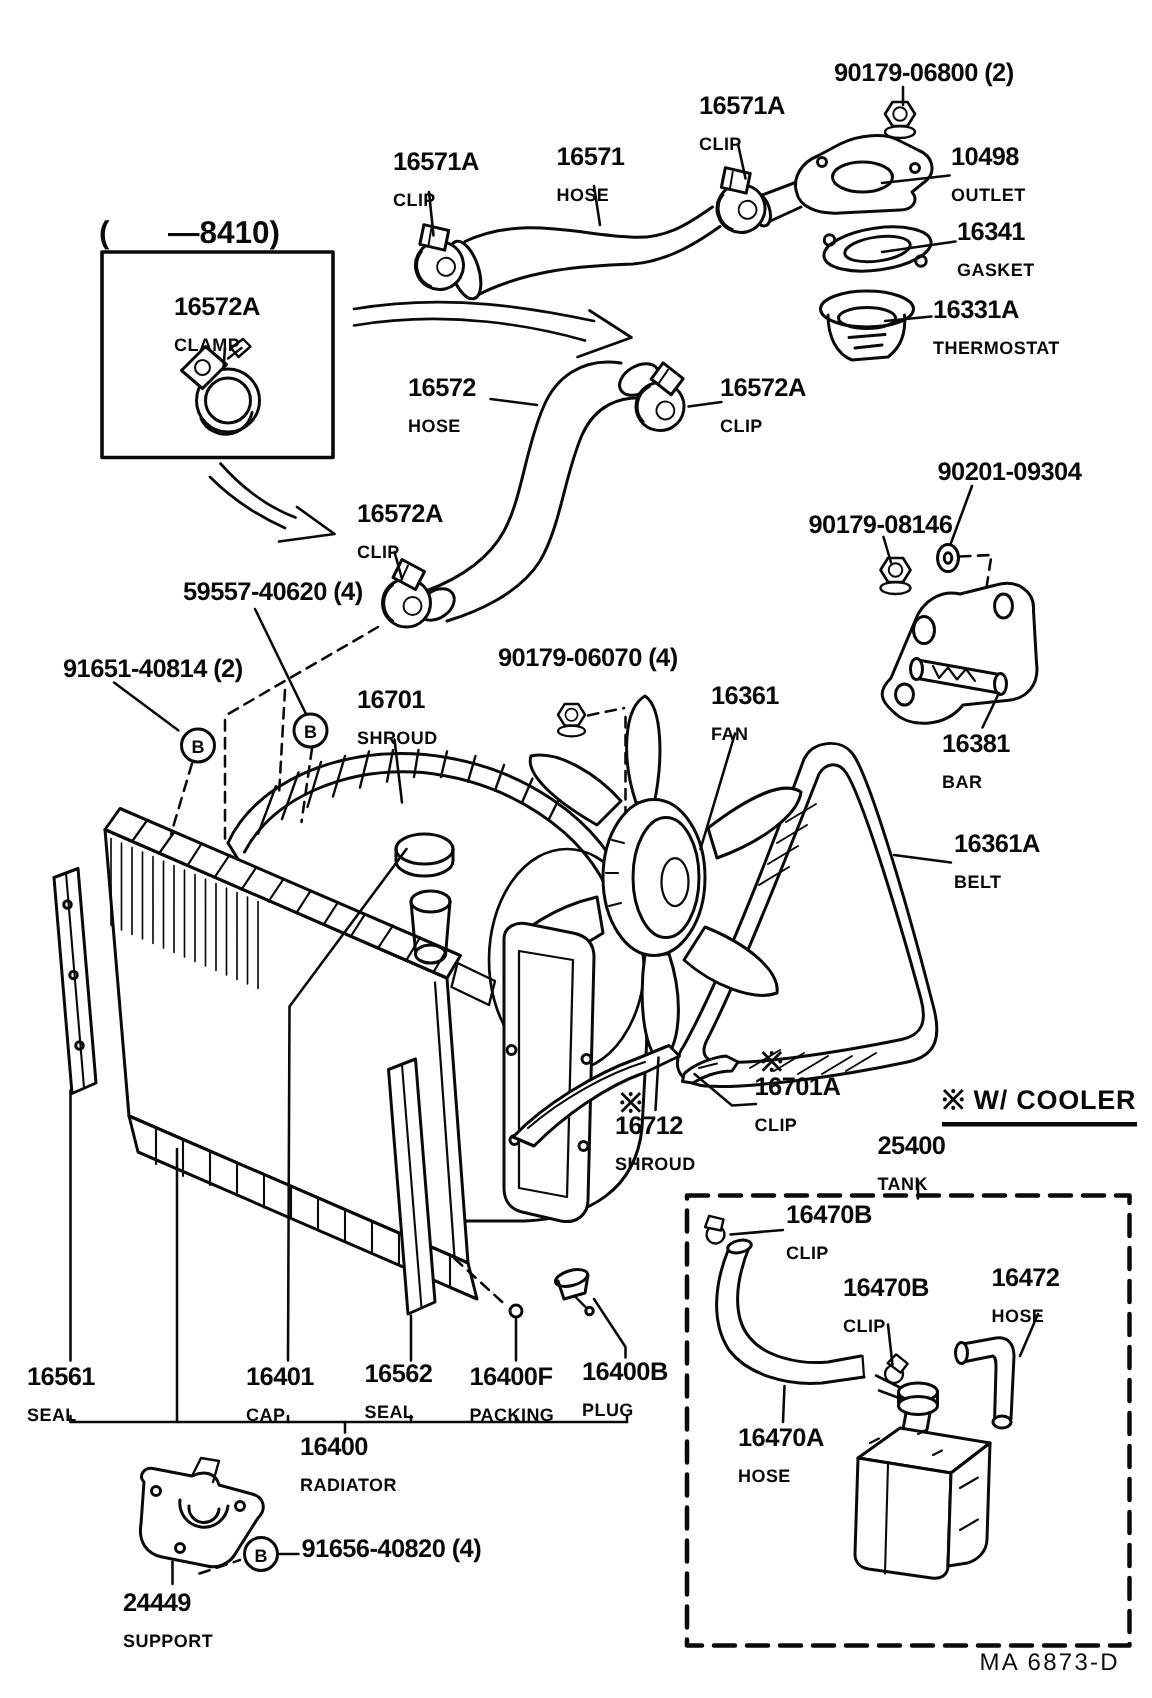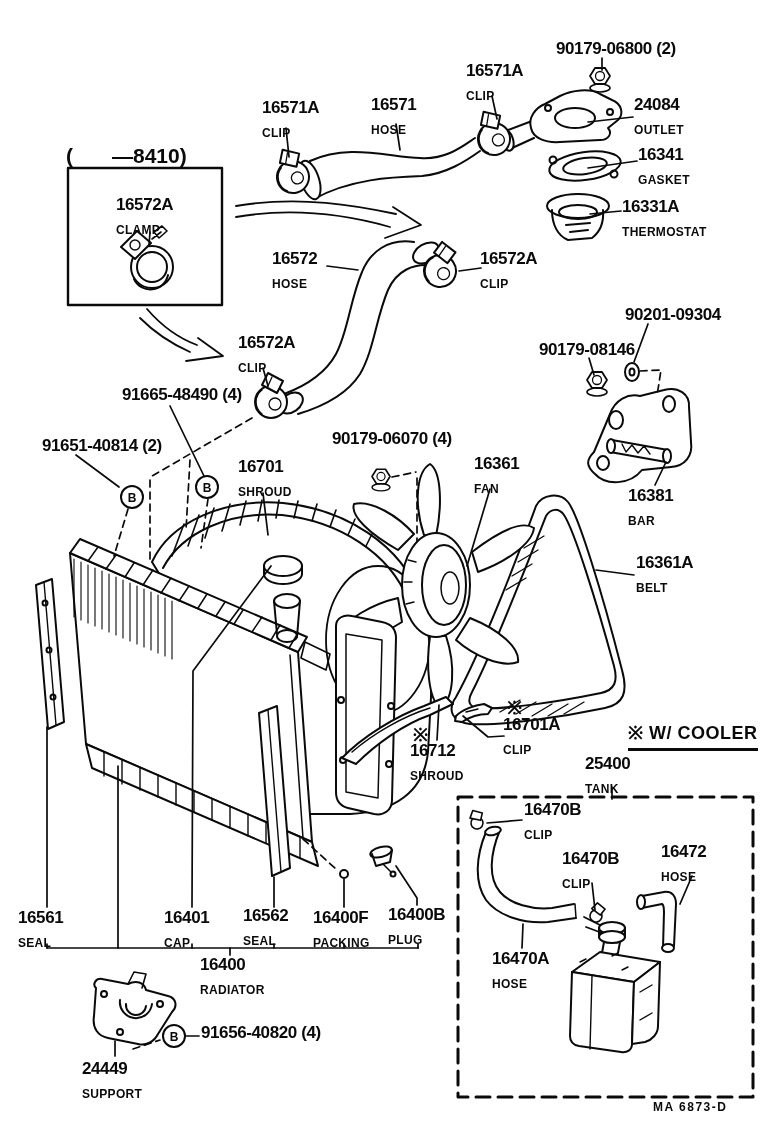--- a/index.html
+++ b/index.html
@@ -5,21 +5,21 @@
   html,body{margin:0;padding:0;background:#fff;}
   .stage{position:relative;width:768px;height:1132px;background:#fff;overflow:hidden;
          font-family:"Liberation Sans",sans-serif;color:#0a0a0a;}
   svg{position:absolute;left:0;top:0;}
   .plabel{position:absolute;line-height:1;white-space:nowrap;z-index:5;}
   .pnum{font-size:17px;font-weight:bold;letter-spacing:-0.4px;}
   .pdesc{font-size:12px;font-weight:bold;margin-top:11px;letter-spacing:0.3px;}
   .marker{position:absolute;font-size:18px;font-weight:bold;z-index:5;}
   .wcooler{position:absolute;font-size:18px;font-weight:bold;z-index:5;
            border-bottom:3px solid #0a0a0a;padding-bottom:4px;letter-spacing:0.5px;margin-left:12px;}
-  .ma{position:absolute;font-size:12px;font-weight:bold;letter-spacing:1.5px;z-index:5;}
+  .ma{position:absolute;font-size:16px;font-weight:normal;letter-spacing:1.5px;z-index:5;}
   .paren{position:absolute;font-size:21px;font-weight:bold;z-index:5;}
   .cbtext{font-size:12px;font-weight:bold;}
 </style>
 </head>
 <body>
 
 <div class="stage">
 
 <svg width="768" height="1132" viewBox="0 0 768 1132" fill="none" stroke="#0a0a0a" stroke-width="2" stroke-linecap="round" stroke-linejoin="round">
   <defs>
@@ -306,21 +306,21 @@
     </div>
 <div class="plabel" style="left:466px;top:62px">
       <div class="pnum">16571A</div>
       <div class="pdesc">CLIP</div>
     </div>
 <div class="plabel" style="left:371px;top:96px">
       <div class="pnum">16571</div>
       <div class="pdesc">HOSE</div>
     </div>
 <div class="plabel" style="left:634px;top:96px">
-      <div class="pnum">24084</div>
+      <div class="pnum">10498</div>
       <div class="pdesc">OUTLET</div>
     </div>
 <div class="plabel" style="left:638px;top:146px">
       <div class="pnum">16341</div>
       <div class="pdesc">GASKET</div>
     </div>
 <div class="plabel" style="left:622px;top:198px">
       <div class="pnum">16331A</div>
       <div class="pdesc">THERMOSTAT</div>
     </div>
@@ -346,21 +346,21 @@
       <div class="pnum">90201-09304</div>
     </div>
 <div class="plabel" style="left:539px;top:341px">
       <div class="pnum">90179-08146</div>
     </div>
 <div class="plabel" style="left:238px;top:334px">
       <div class="pnum">16572A</div>
       <div class="pdesc">CLIP</div>
     </div>
 <div class="plabel" style="left:122px;top:386px">
-      <div class="pnum">91665-48490 (4)</div>
+      <div class="pnum">59557-40620 (4)</div>
     </div>
 <div class="plabel" style="left:42px;top:437px">
       <div class="pnum">91651-40814 (2)</div>
     </div>
 <div class="plabel" style="left:238px;top:458px">
       <div class="pnum">16701</div>
       <div class="pdesc">SHROUD</div>
     </div>
 <div class="plabel" style="left:332px;top:430px">
       <div class="pnum">90179-06070 (4)</div>

